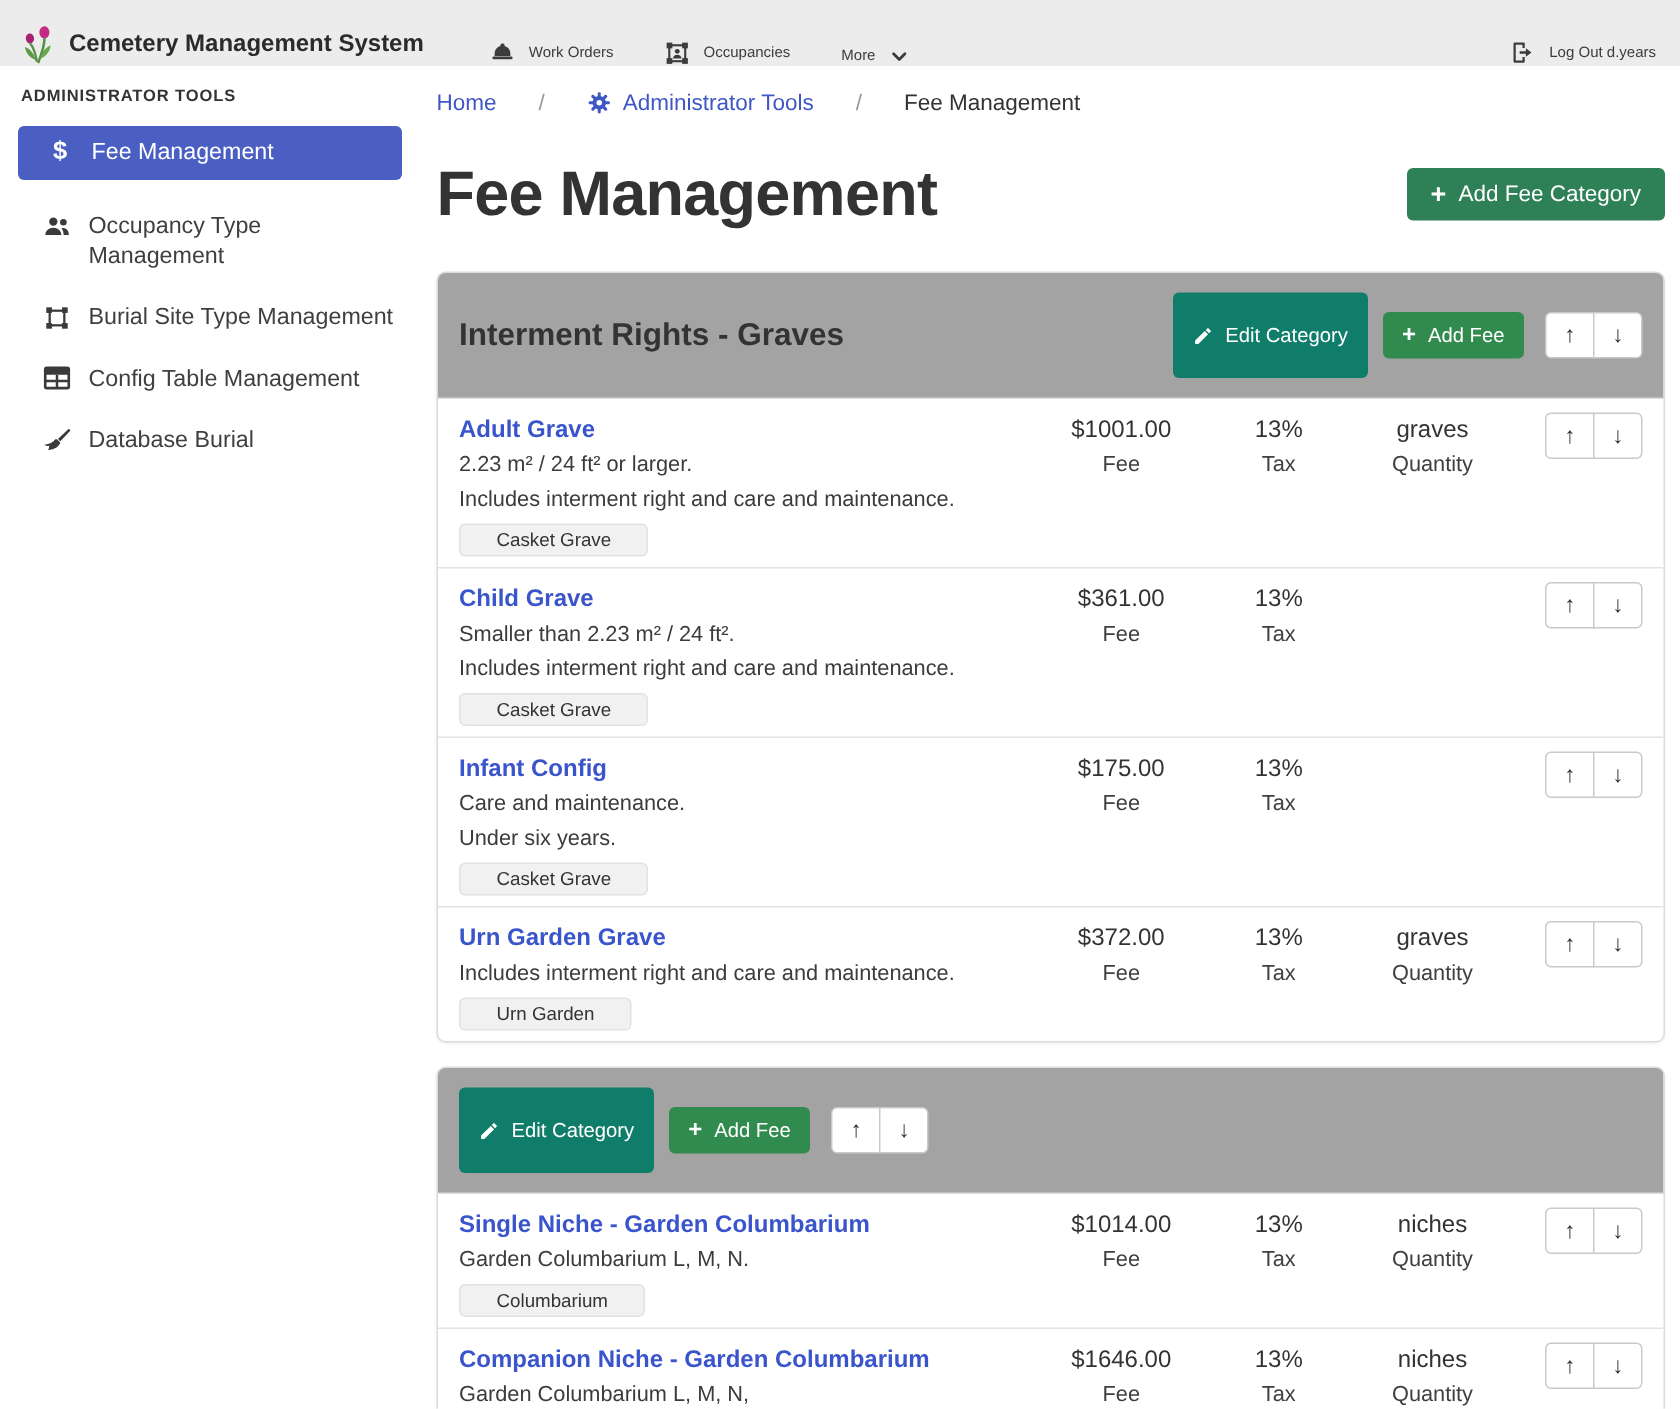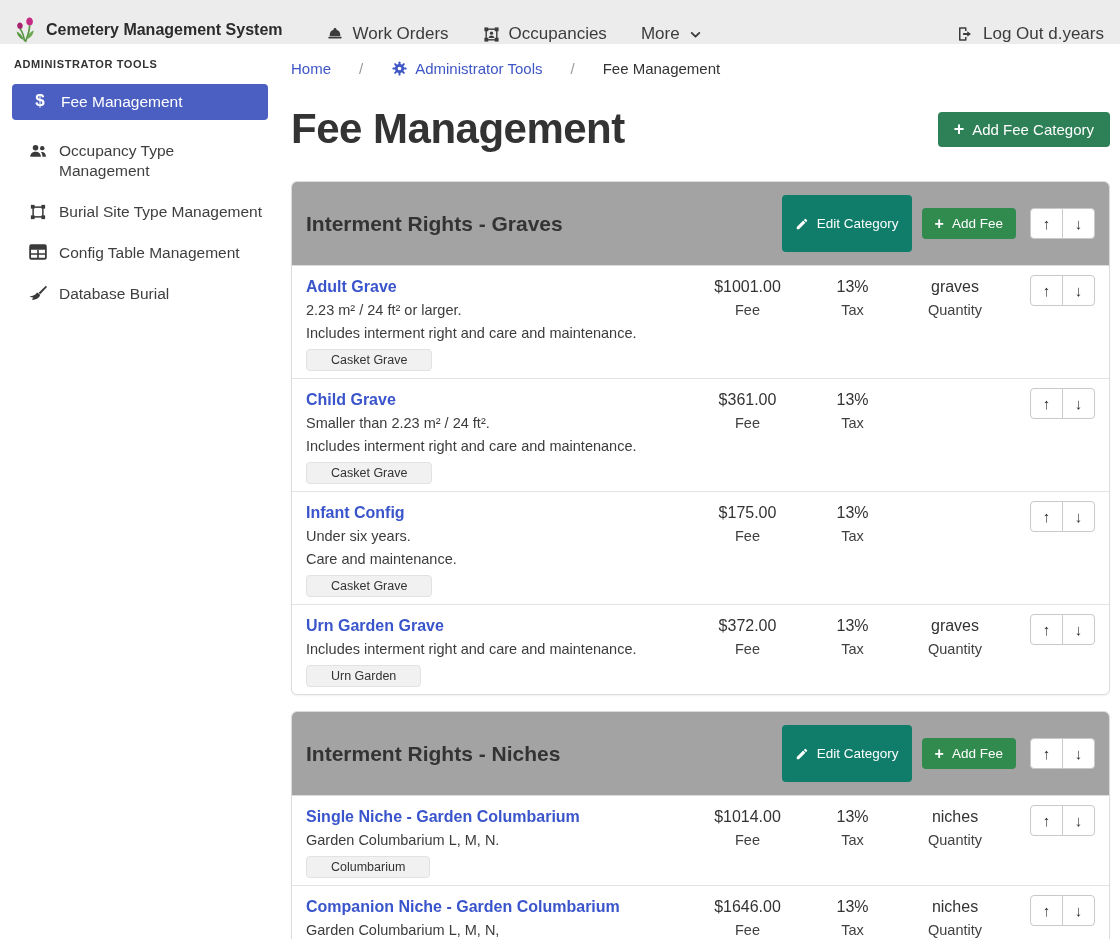--- a/index.html
+++ b/index.html
@@ -13,21 +13,21 @@
 
   
   .navbar {
     height:44px; background:#ececec;
     display:flex; align-items:flex-end; padding:0 14px;
   }
   .brand { display:flex; align-items:center; gap:9px; margin-right:26px; cursor:pointer; }
   .brand-title { font-weight:bold; font-size:16px; color:#2b2b2b; }
   .nav-item {
     display:inline-flex; align-items:center; gap:9px;
-    margin:0 17px; color:#3c3c3c; font-size:17px; cursor:pointer;
+    margin:0 17px; color:#3c3c3c; font-size:10px; cursor:pointer;
   }
   .logout { margin-left:auto; margin-right:2px; }
 
   
   .layout { display:flex; align-items:flex-start; }
   .sidebar { width:280px; flex:none; padding-top:10px; }
   .side-heading {
     font-size:11px; font-weight:600; letter-spacing:.6px;
     color:#333; margin:4px 14px 14px 14px;
   }
@@ -331,22 +331,22 @@
           <div class="arrow-group">
             <button class="arrow-btn">↑</button>
             <button class="arrow-btn">↓</button>
           </div>
         </div>
       </div>
 
       <div class="fee-row">
         <div class="fee-info">
           <a class="fee-name">Infant Config</a>
+          <div class="fee-desc">Care and maintenance.</div>
           <div class="fee-desc">Under six years.</div>
-          <div class="fee-desc">Care and maintenance.</div>
           <span class="fee-badge">Casket Grave</span>
         </div>
         <div class="fee-col">
           <div class="val">$175.00</div>
           <div class="lbl">Fee</div>
         </div>
         <div class="fee-col">
           <div class="val">13%</div>
           <div class="lbl">Tax</div>
         </div>
@@ -385,21 +385,20 @@
           <div class="arrow-group">
             <button class="arrow-btn">↑</button>
             <button class="arrow-btn">↓</button>
           </div>
         </div>
       </div>
     </section>
 
     <section class="category-card">
       <div class="cat-header">
-        <h2>Interment Rights - Niches</h2>
         <button class="btn btn-edit">
           <span class="ic">
             <svg width="14" height="14" viewBox="0 0 24 24" fill="#fff">
                 <path d="M3 17.25V21h3.75L17.8 9.94l-3.75-3.75L3 17.25zM20.7 7.04a1 1 0 0 0 0-1.41l-2.34-2.34a1 1 0 0 0-1.41 0l-1.83 1.83 3.75 3.75 1.83-1.83z"></path>
               </svg>
           </span>
           <span>Edit Category</span>
         </button>
         <button class="btn btn-addfee">
           <span class="plus">+</span>

